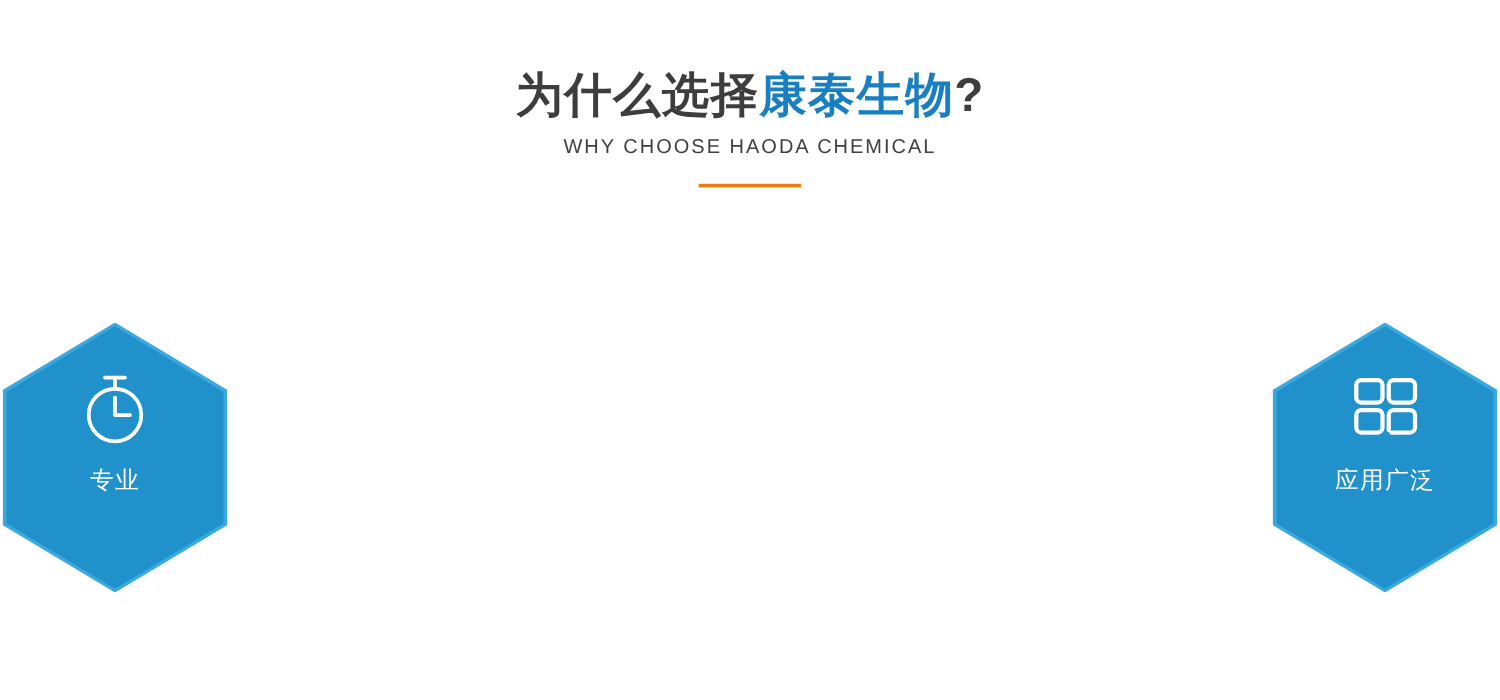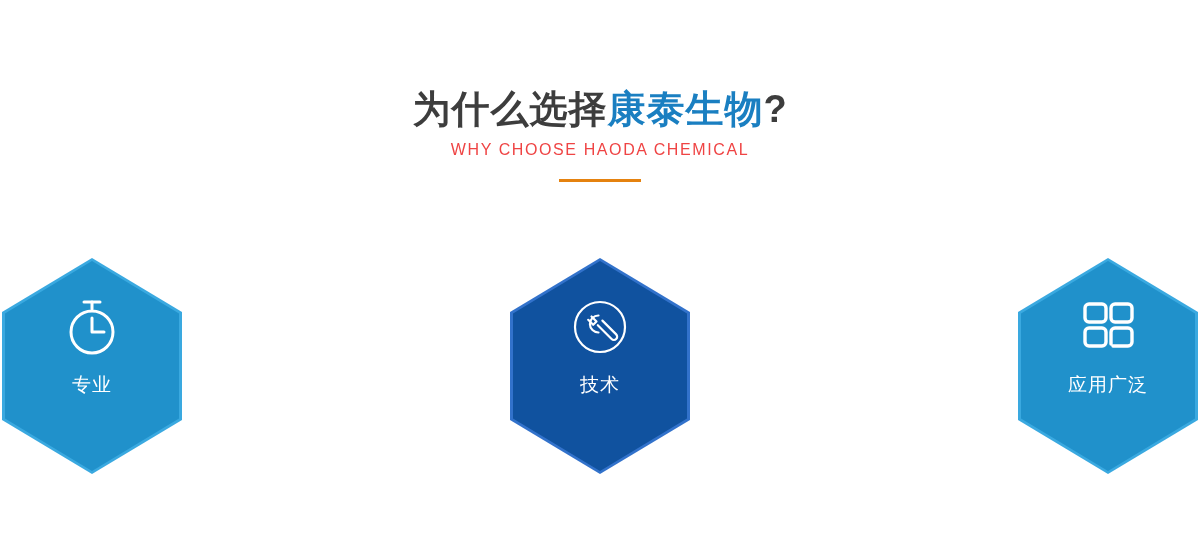--- a/index.html
+++ b/index.html
@@ -15,21 +15,21 @@
     position: relative;
   }
 
   
   .header {
     position: absolute;
     top: 0;
     left: 0;
     width: 1200px;
     text-align: center;
-    padding-top: 86px;
+    padding-top: 54px;
   }
   .title {
     font-size: 38px;
     font-weight: bold;
     color: #3d3d3d;
     letter-spacing: 1px;
     line-height: 46px;
     margin: 0;
     white-space: nowrap;
   }
@@ -113,21 +113,21 @@
     white-space: nowrap;
   }
 </style>
 </head>
 <body>
 
 <div class="header">
   <h1 class="title" style="color: rgb(61, 61, 61);">
     <span>为什么选择</span><span class="brand" style="color: rgb(26, 127, 193);">康泰生物</span><span class="mark" style="color: rgb(61, 61, 61);">?</span>
   </h1>
-  <p class="subtitle" style="color: #ef4444;">WHY CHOOSE HAODA CHEMICAL</p>
+  <p class="subtitle" style="color: #404040;">WHY CHOOSE HAODA CHEMICAL</p>
   <div class="divider" style="background: rgb(229, 130, 15);"></div>
 </div>
 
 <div class="hex-row">
 
   <div class="hex-cell">
     <div class="hex-outer" style="background: rgb(58, 169, 224);"></div>
     <div class="hex-inner" style="background: rgb(32, 145, 203);"></div>
     <div class="hex-content">
       <span class="hex-icon">
@@ -135,38 +135,20 @@
           <line x1="25" y1="8" x2="41" y2="8"></line>
           <line x1="33" y1="8" x2="33" y2="15"></line>
           <circle cx="33" cy="38" r="21"></circle>
           <path d="M33 24 L33 38 L45 38"></path>
         </svg>
       </span>
       <span class="hex-label">专业</span>
     </div>
   </div>
 
-  <div class="hex-cell">
-    <div class="hex-outer" style="background: rgb(50, 114, 203);"></div>
-    <div class="hex-inner" style="background: rgb(16, 82, 159);"></div>
-    <div class="hex-content">
-      <span class="hex-icon">
-        <svg viewBox="0 0 66 66" fill="none" stroke="#ffffff" stroke-width="2.2" stroke-linecap="round" stroke-linejoin="round">
-          <circle cx="33" cy="33" r="25"></circle>
-          <path d="M31.5 21.5
-                   a8.5 8.5 0 0 0 -8.6 8.6
-                   a8.5 8.5 0 0 0 8.6 8.4
-                   l0 0"></path>
-          <path d="M24.5 22.5 l5.0 5.0 l-3.3 3.3 l-5.0 -5.0"></path>
-          <path d="M30.8 31.2 L44.6 45.0 a3.2 3.2 0 0 0 4.6 -4.6 L35.4 26.6"></path>
-        </svg>
-      </span>
-      <span class="hex-label">技术</span>
-    </div>
-  </div>
 
 
 
   <div class="hex-cell">
     <div class="hex-outer" style="background: rgb(58, 169, 224);"></div>
     <div class="hex-inner" style="background: rgb(32, 145, 203);"></div>
     <div class="hex-content">
       <span class="hex-icon">
         <svg viewBox="0 0 66 66" fill="none" stroke="#ffffff" stroke-width="3.4" stroke-linecap="round" stroke-linejoin="round">
           <rect x="10" y="10" width="21" height="18" rx="4"></rect>

